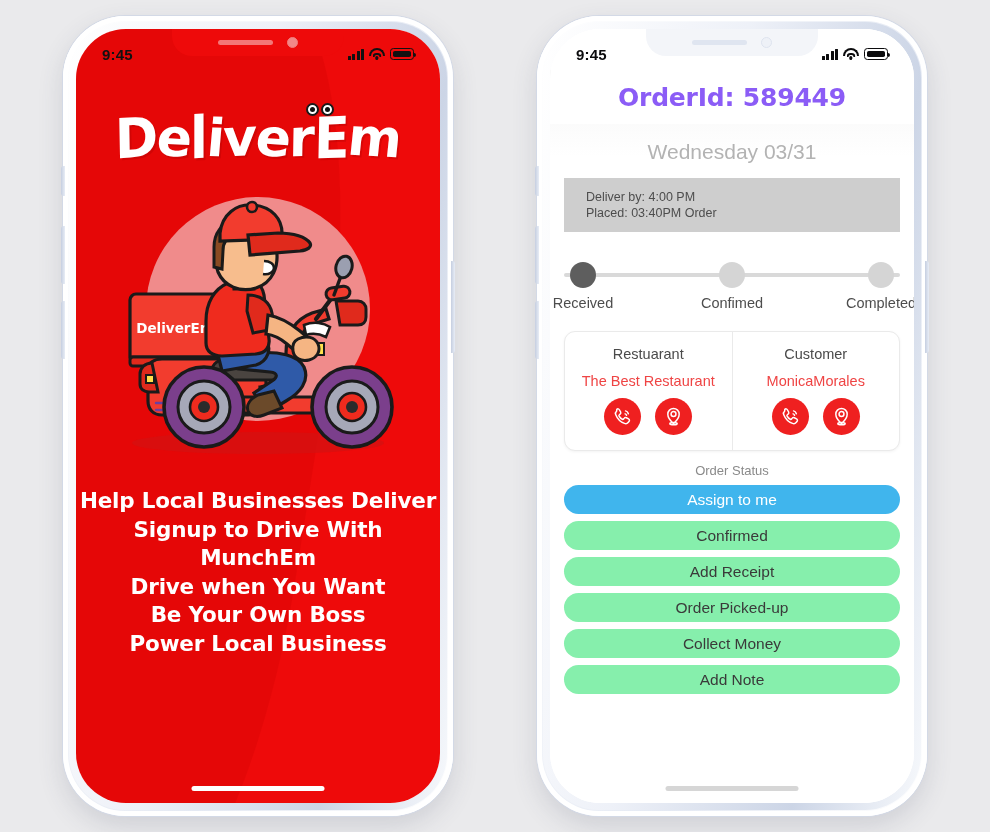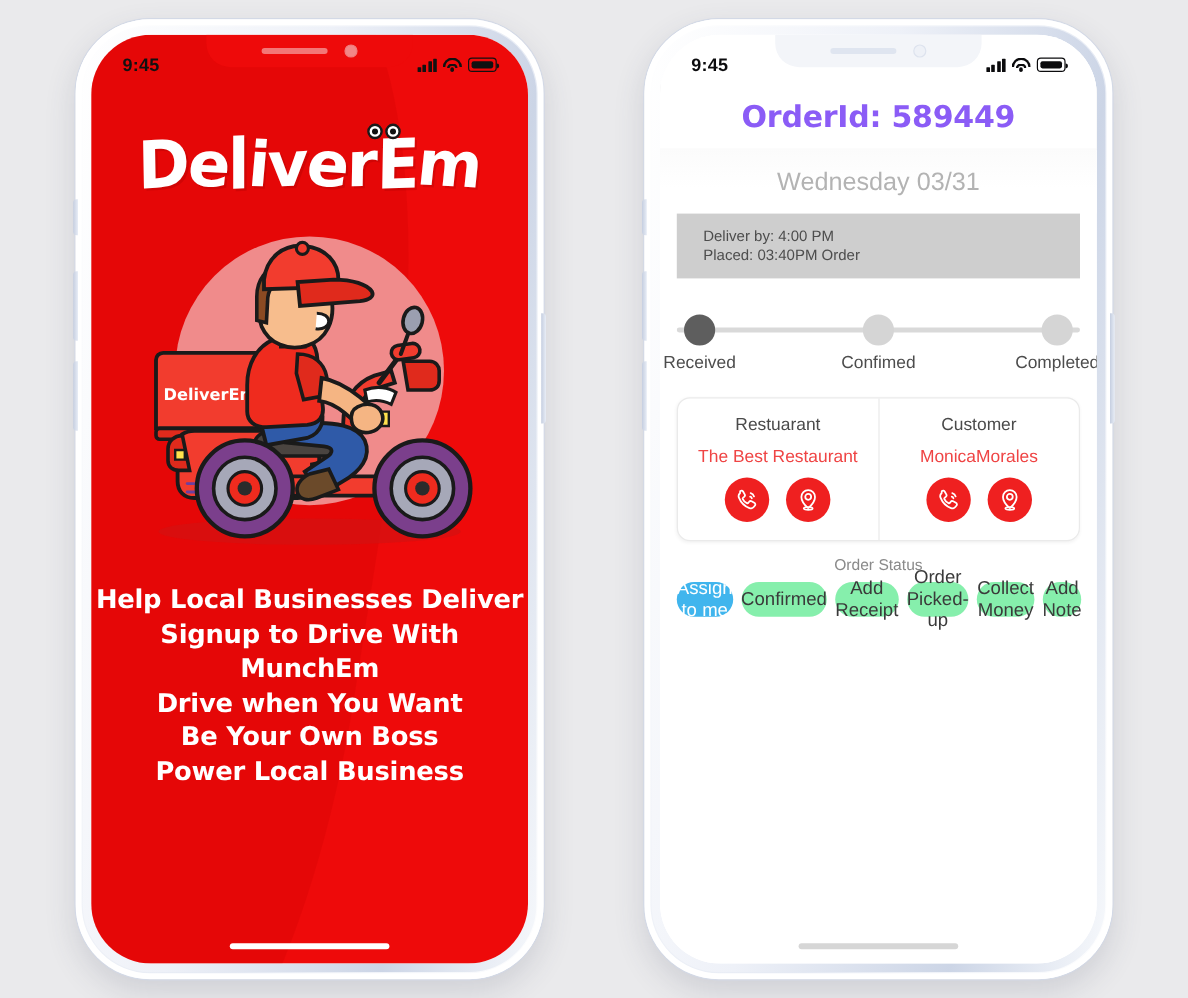--- a/index.html
+++ b/index.html
@@ -357,21 +357,21 @@
 
   .status-label{
     text-align:center;
     color:#8a8a8a;
     font-size:13px;
     margin-top:12px;
   }
 
   .actions{
     margin:7px 14px 0;
-    display:flex; gap:7px;
+    display:flex; flex-direction:column; gap:7px;
   }
   .act-btn{
     height:29px;
     border-radius:16px;
     background:#86efac;
     border:none;
     display:flex;align-items:center;justify-content:center;
     font-size:15.5px;
     color:#3a3a3a;
     font-family:"Liberation Sans", sans-serif;

